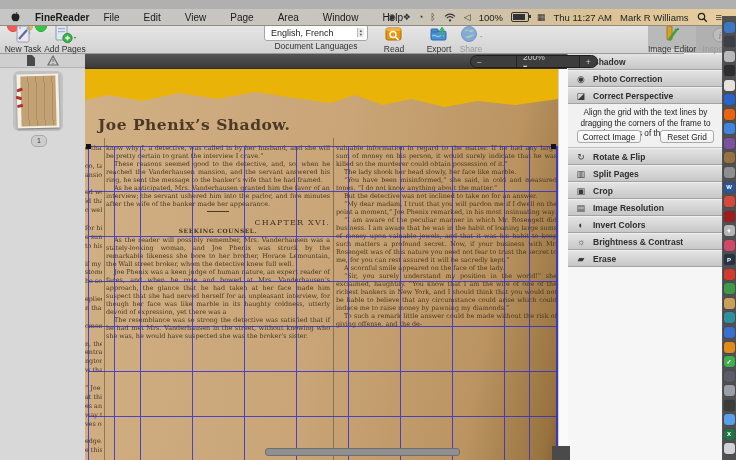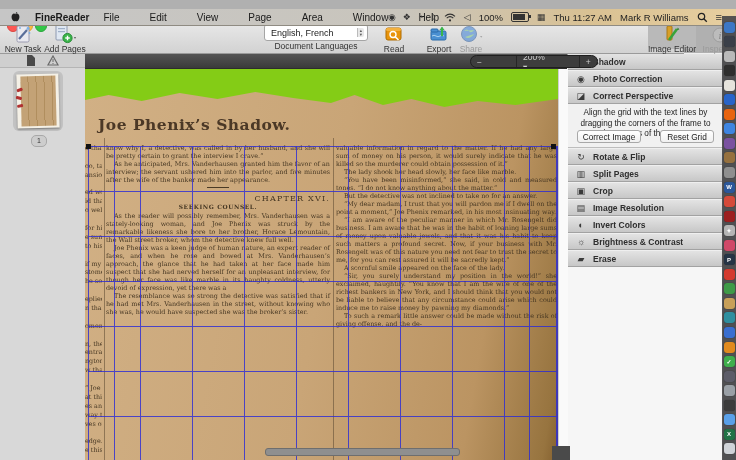--- a/index.html
+++ b/index.html
@@ -53,21 +53,21 @@
   .thumbsel{position:absolute;left:13px;top:18px;width:50px;height:60px;background:#c2c2c2;border-radius:6px;}
   .thumbpage{position:absolute;left:4px;top:3px;width:42px;height:54px;background:#f4f0e6;
     box-shadow:0 1px 2px rgba(0,0,0,.4);transform:rotate(-1.5deg);}
   .thumbscan{position:absolute;left:4px;top:2px;right:3px;bottom:2px;
     background:repeating-linear-gradient(90deg,#c3a276 0 7px,#b08e5e 7px 8px);}
   .redmark{position:absolute;width:6px;height:3px;background:#b03030;border-radius:1px;}
   .pagebadge{position:absolute;left:31px;top:82px;width:14px;height:10px;background:#cdcdcd;border:1px solid #a8a8a8;
     border-radius:5px;font-size:7px;color:#333;text-align:center;line-height:10px;}
 
   
-  .docarea{position:absolute;left:85px;top:67px;width:509px;height:393px;background:#84cc16;overflow:hidden;}
+  .docarea{position:absolute;left:85px;top:67px;width:509px;height:393px;background:#eab308;overflow:hidden;}
   .paper{position:absolute;left:0;top:21px;width:473px;height:372px;
     background:linear-gradient(100deg,#d1b085 0%,#c9a577 50%,#bb9462 82%,#97743f 97%,#84602f 100%);
     clip-path:polygon(0 12px,5% 7px,12% 13px,20% 5px,28% 11px,36% 4px,44% 10px,52% 15px,57% 7px,63% 17px,69% 11px,76% 19px,83% 13px,91% 17px,100% 11px,100% 100%,0 100%);}
   .masthead{position:absolute;left:13px;top:27px;font-family:"DejaVu Serif",serif;font-weight:bold;
     font-size:15.5px;color:#4b3826;letter-spacing:.5px;}
   .colrule{position:absolute;top:50px;bottom:0;width:1px;background:#5b4831;opacity:.55;}
   .nptext{font-family:"DejaVu Serif",serif;color:#453622;font-size:6.4px;line-height:8px;text-align:justify;}
   .fragcol{position:absolute;left:0;top:56px;width:17px;}
   .frag{height:8.9px;overflow:hidden;text-align:right;padding-right:2px;font-size:6.4px;white-space:nowrap;}
   .midcol{position:absolute;left:21px;top:56px;width:224px;}
@@ -121,21 +121,21 @@
 
   <div class="mbar">
     <div class="mbar-left">
       <span style="display:flex;">
         <svg width="11" height="12" viewBox="0 0 11 12">
             <path d="M5.5 3.2c.9-.9 2.2-.9 3 0 1.3 1.2 1.3 4-.2 6.1-.7 1-1.5 1.3-2.8.8-1.3.5-2.1.2-2.8-.8C1.2 7.2 1.2 4.4 2.5 3.2c.8-.8 2.1-.8 3 0z" fill="#222"></path>
             <path d="M5.5 3.1c0-1 .7-1.9 1.7-2.1 0 1-.7 1.9-1.7 2.1z" fill="#222"></path>
           </svg>
       </span>
       <span class="appname">FineReader</span>
-      <span style="display:flex;gap:30px;">
+      <span style="display:flex;gap:24px;">
           <span class="mitem">File</span>
           <span class="mitem">Edit</span>
           <span class="mitem">View</span>
           <span class="mitem">Page</span>
           <span class="mitem">Area</span>
           <span class="mitem">Window</span>
           <span class="mitem">Help</span>
         </span>
     </div>
     <div class="mbar-right">
@@ -348,20 +348,21 @@
           <div class="frag">es and</div>
           <div class="frag">way to</div>
           <div class="frag">ves on</div>
           <div class="frag"></div>
           <div class="frag">edge.”</div>
           <div class="frag">e this</div>
         </div>
 
       <div class="midcol nptext">
           <p class="para body-first">know why I, a detective, was called in by her husband, and she will be pretty certain to grant the interview I crave.”</p>
+          <p class="para body">These reasons seemed good to the detective, and, so, when he reached the Vanderhausen mansion, and the servant answered his ring, he sent the message to the banker’s wife that he had framed.</p>
           <p class="para body">As he anticipated, Mrs. Vanderhausen granted him the favor of an interview; the servant ushered him into the parlor, and five minutes after the wife of the banker made her appearance.</p>
           <p class="para divider"></p>
           <p class="para chapter">CHAPTER XVI.</p>
           <p class="para subhead">SEEKING COUNSEL.</p>
           <p class="para body">As the reader will possibly remember, Mrs. Vanderhausen was a stately-looking woman, and Joe Phenix was struck by the remarkable likeness she bore to her brother, Horace Lemountain, the Wall street broker, whom the detective knew full well.</p>
           <p class="para body">Joe Phenix was a keen judge of human nature, an expert reader of faces, and when he rose and bowed at Mrs. Vanderhausen’s approach, the glance that he had taken at her face made him suspect that she had nerved herself for an unpleasant interview, for though her face was like marble in its haughty coldness, utterly devoid of expression, yet there was a</p>
           <p class="para body">The resemblance was so strong the detective was satisfied that if he had met Mrs. Vanderhausen in the street, without knowing who she was, he would have suspected she was the broker’s sister.</p>
         </div>
 
       <div class="rightcol nptext">

